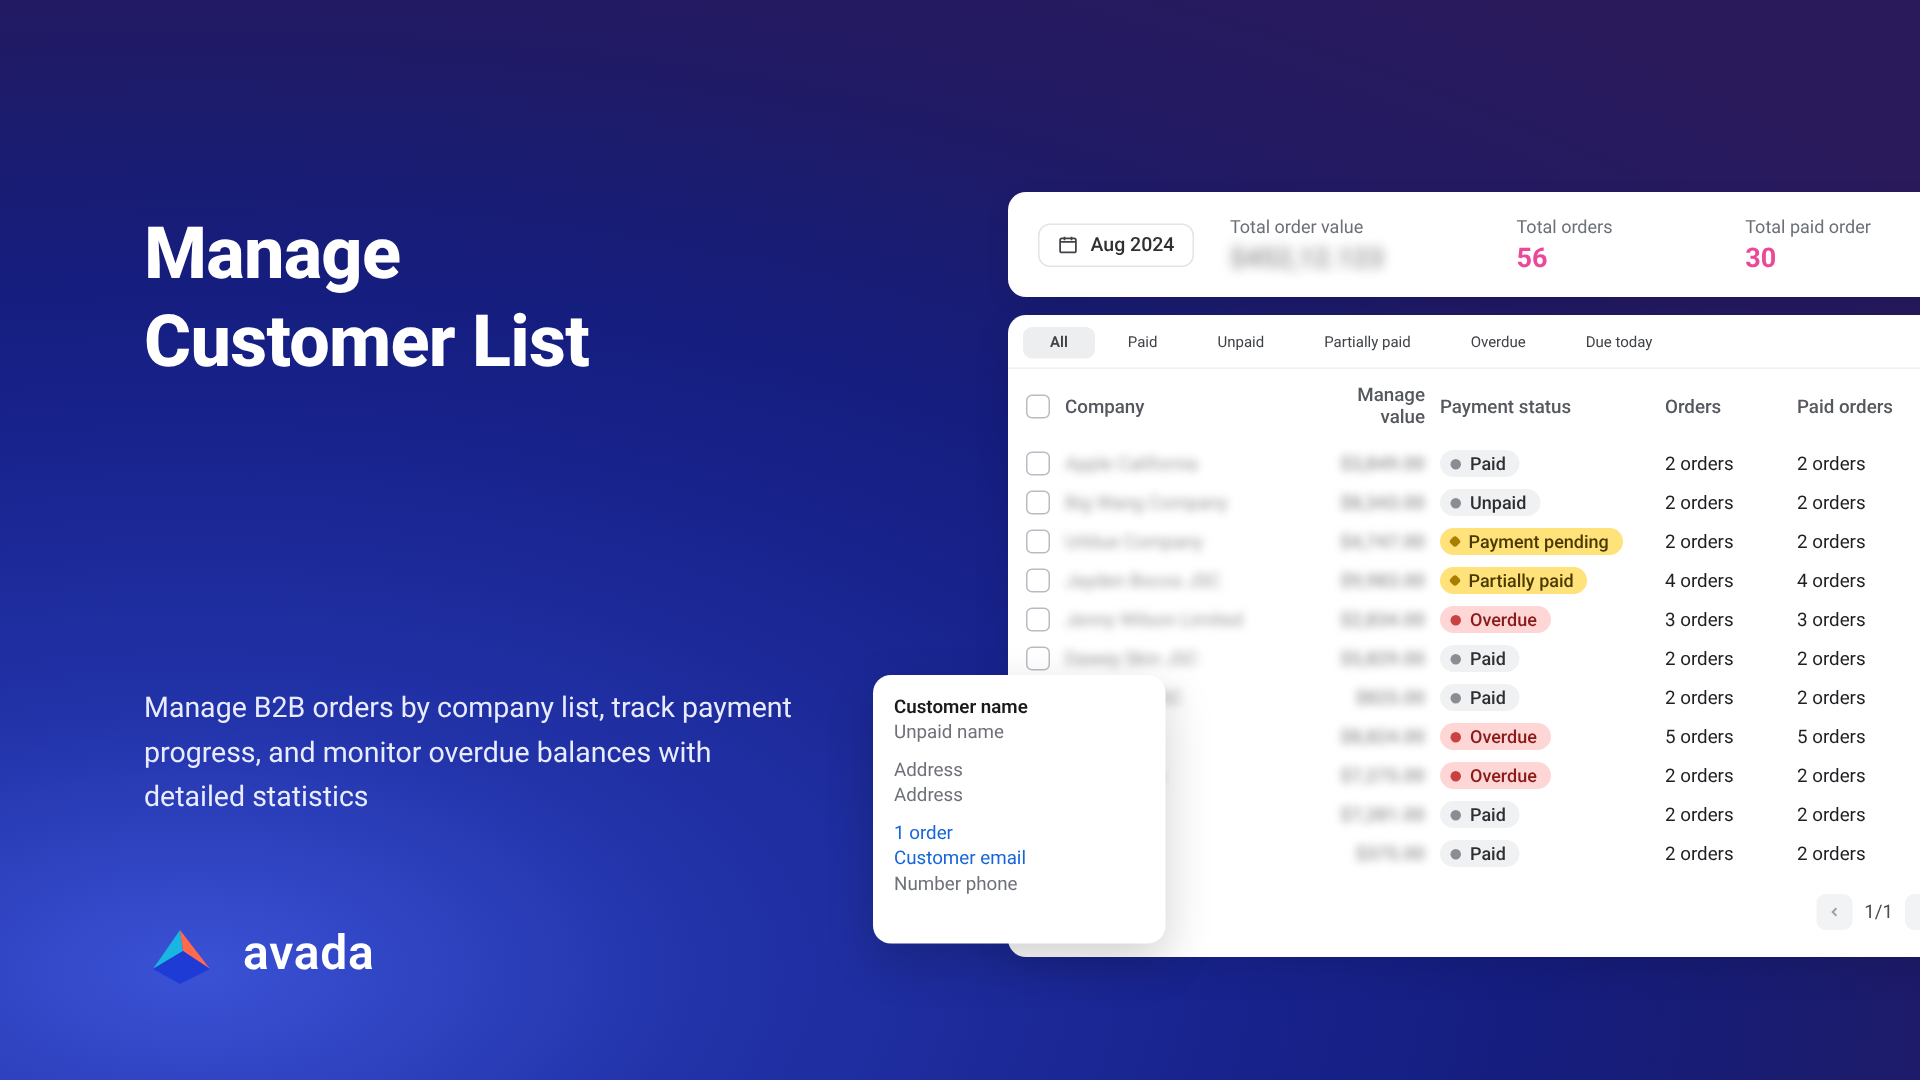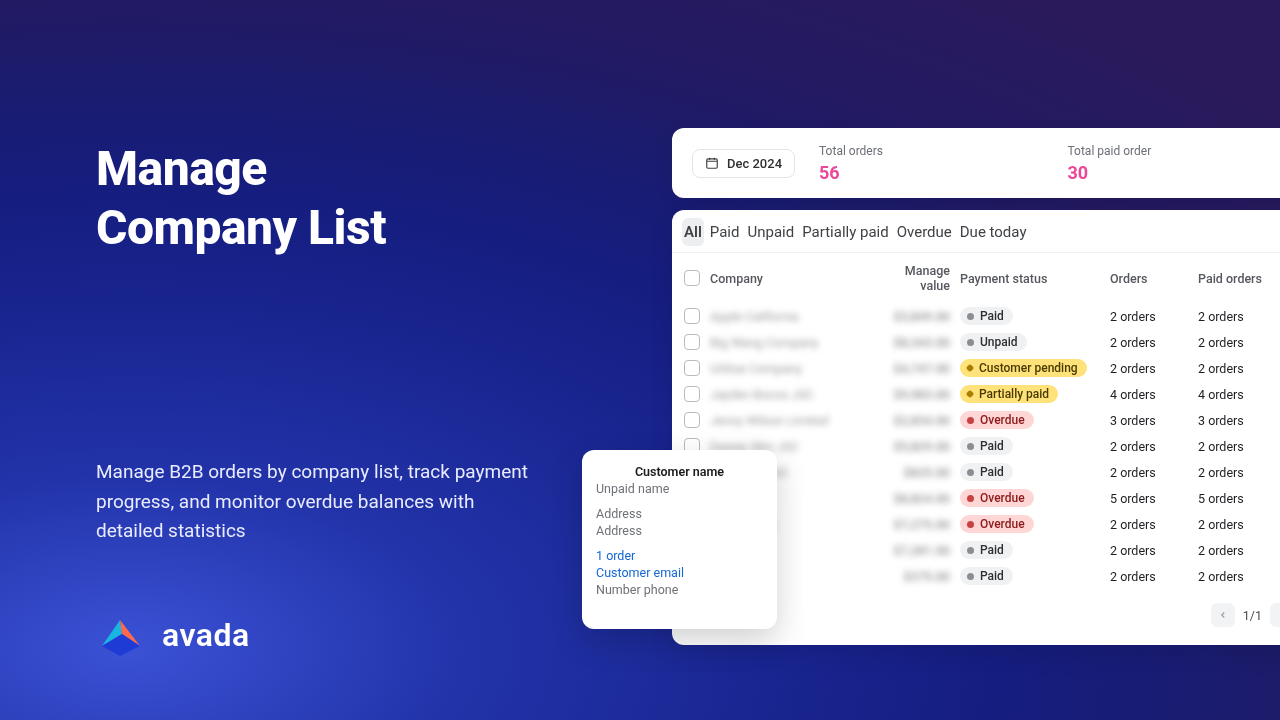--- a/index.html
+++ b/index.html
@@ -25,21 +25,21 @@
   .stat { flex: 1 1 0; }
   .stat.first { flex: 1.3 1 0; }
   .stat .lbl { font-size: 12px; color: #6b6f76; margin-bottom: 4px; }
   .stat .val { font-size: 18px; font-weight: 700; color: #ec4899; }
   .stat .val.blur { filter: blur(4px); color: #999; user-select: none; }
 
   
   .table-card { position: absolute; left: 672px; top: 210px; width: 640px; background: #fff; border-radius: 12px 0 0 12px; box-shadow: 0 8px 24px rgba(0,0,0,.10); overflow: hidden; }
 
   .tabs { display: flex; gap: 4px; padding: 8px 10px 6px; border-bottom: 1px solid #f0f0f2; }
-  .tab { font-size: 15px; color: #3f4246; padding: 5px 2px; border-radius: 6px; }
+  .tab { font-size: 10px; color: #3f4246; padding: 5px 18px; border-radius: 6px; }
   .tab.active { background: #edeef0; font-weight: 600; }
 
   .thead, .trow { display: grid; grid-template-columns: 30px 168px 82px 150px 88px 88px; align-items: center; }
   .thead { padding: 10px 8px; font-size: 12.5px; color: #55585e; font-weight: 500; }
   .thead .c-val { text-align: right; padding-right: 10px; }
   .trow { padding: 4px 8px; font-size: 12.5px; color: #1d1f22; min-height: 26px; }
   .cb { width: 16px; height: 16px; border: 1.5px solid #b8bbc2; border-radius: 4px; background: #fff; margin-left: 4px; }
   .blur-text { filter: blur(3px); color: #9a9a9a; user-select: none; white-space: nowrap; overflow: hidden; }
   .blur-num  { filter: blur(3px); color: #9a9a9a; user-select: none; text-align: right; padding-right: 10px; font-weight: 600; }
 
@@ -50,56 +50,60 @@
   .badge.warn { background: #ffe27a; color: #4a3a00; }
   .badge.warn .dot { background: #a87d00; border-radius: 2px; transform: rotate(45deg); width:6px; height:6px; }
   .badge.danger { background: #ffd6d6; color: #8b1a1a; }
   .badge.danger .dot { background: #c84242; }
 
   .pager { display: flex; justify-content: flex-end; align-items: center; gap: 8px; padding: 14px 18px 18px; font-size: 12.5px; color: #4a4d52; }
   .pgbtn { width: 24px; height: 24px; border-radius: 6px; background: #f2f3f5; display: flex; align-items: center; justify-content: center; color: #9aa0a8; }
 
   
   .pop { position: absolute; left: 582px; top: 450px; width: 195px; background: #fff; border-radius: 12px; box-shadow: 0 12px 32px rgba(0,0,0,.18); padding: 14px 14px 12px; font-size: 12.5px; }
-  .pop .title { font-weight: 600; color: #1a1a1a; margin-bottom: 2px; text-align: center; }
+  .pop .title { font-weight: 600; color: #1a1a1a; margin-bottom: 2px; }
   .pop .muted { color: #6e7178; margin-bottom: 10px; }
   .pop .blk { margin-bottom: 10px; }
   .pop .link { color: #1566d6; margin-bottom: 2px; }
   .pop .btn { margin-top: 6px; width: 100%; text-align: center; border: 1px solid #d8dadf; border-radius: 8px; padding: 7px 0; font-size: 12.5px; color: #2a2c30; background: #fff; }
 
 </style>
 </head>
 <body>
 
 <div class="canvas">
 
   <div class="left">
     <div class="headline">
       <span>Manage</span>
-      <span class="l2">Company List</span>
+      <span class="l2">Customer List</span>
     </div>
     <p class="sub">Manage B2B orders by company list, track payment progress, and monitor overdue balances with detailed statistics</p>
   </div>
 
   <div class="logo">
     <svg width="48" height="44" viewBox="0 0 48 44">
       <path d="M6 30 L24 4 L26 18 Z" fill="#18b6e0"></path>
       <path d="M24 4 L44 30 L26 18 Z" fill="#ff6a4d"></path>
       <path d="M6 30 L26 18 L44 30 L24 40 Z" fill="#1f3bd6"></path>
     </svg>
     <span class="logo-text">avada</span>
   </div>
 
   <div class="stats-card">
     <div class="date-chip">
       <svg width="14" height="14" viewBox="0 0 24 24" fill="none" stroke="#404246" stroke-width="2">
         <rect x="3" y="5" width="18" height="16" rx="2"></rect>
           <path d="M3 9h18M8 3v4M16 3v4"></path>
       </svg>
-      <span>Dec 2024</span>
+      <span>Aug 2024</span>
+    </div>
+    <div class="stat first">
+      <div class="lbl">Total order value</div>
+      <div class="val blur">$452,12.123</div>
     </div>
     <div class="stat">
       <div class="lbl">Total orders</div>
       <div class="val">56</div>
     </div>
     <div class="stat">
       <div class="lbl">Total paid order</div>
       <div class="val">30</div>
     </div>
   </div>
@@ -153,21 +157,21 @@
           <div>2 orders</div>
         </div>
         <div class="trow">
           <div>
             <div class="cb"></div>
           </div>
           <div class="blur-text">Urblue Company</div>
           <div class="blur-num">$4,747.00</div>
           <div><span class="badge warn">
               <span class="dot"></span>
-              <span>Customer pending</span>
+              <span>Payment pending</span>
             </span></div>
           <div>2 orders</div>
           <div>2 orders</div>
         </div>
         <div class="trow">
           <div>
             <div class="cb"></div>
           </div>
           <div class="blur-text">Jayden Bocos JSC</div>
           <div class="blur-num">$9,983.00</div>

